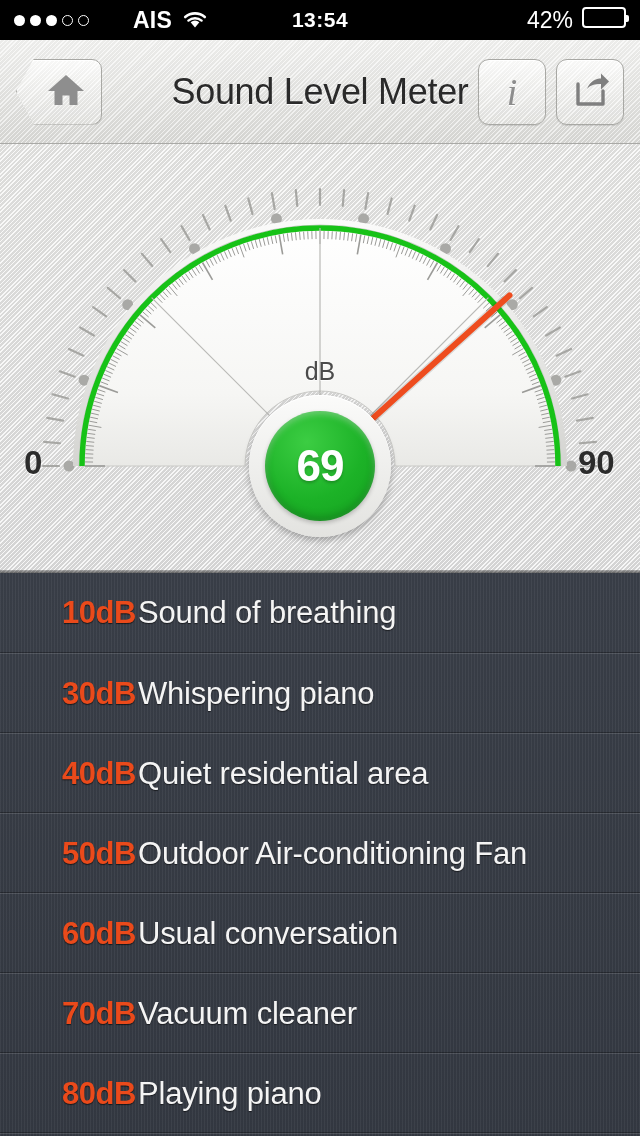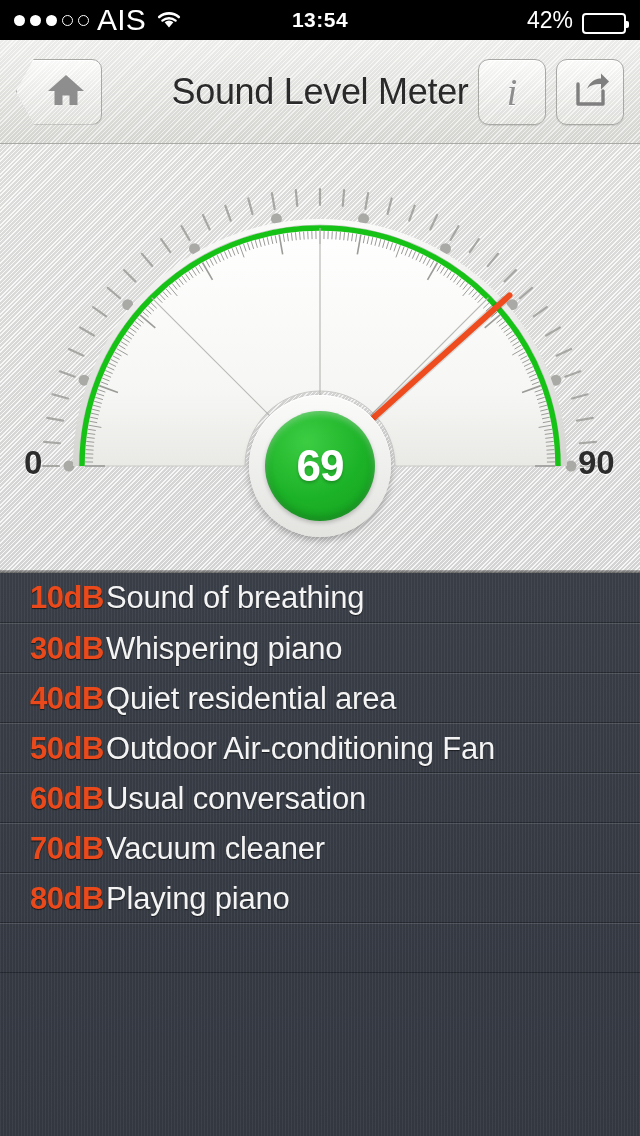--- a/index.html
+++ b/index.html
@@ -19,29 +19,29 @@
     color:#fff;
     display:flex;
     align-items:center;
     padding:0 14px;
   }
   .sb-left{ display:flex; align-items:center; gap:8px; }
   .dots{ display:flex; align-items:center; gap:5px; }
   .dot{ width:11px; height:11px; border-radius:50%; }
   .dot.filled{ background:#fff; }
   .dot.empty{ background:transparent; border:1.6px solid #fff; }
-  .carrier{ font-size:30px; font-weight:400; letter-spacing:.2px; }
+  .carrier{ font-size:23px; font-weight:700; letter-spacing:.2px;margin-left:36px; }
   .wifi{ margin-left:2px; width:26px; height:20px; position:relative; }
   .sb-center{
     position:absolute; left:0; right:0; top:0; bottom:0;
     display:flex; align-items:center; justify-content:center;
     font-size:21px; font-weight:600; letter-spacing:.5px;
     pointer-events:none;
   }
-  .sb-right{ margin-left:auto; display:flex; align-items:flex-end; gap:9px; position:relative; z-index:2;}
+  .sb-right{ margin-left:auto; display:flex; align-items:flex-start; gap:9px; position:relative; z-index:2;}
   .batt-pct{ font-size:23px; font-weight:500; }
   .batt{
     width:44px; height:21px;
     border:2px solid #fff; border-radius:4px;
     position:relative; padding:2px;
   }
   .batt:after{
     content:""; position:absolute; right:-5px; top:6px;
     width:3px; height:7px; background:#fff; border-radius:0 2px 2px 0;
   }
@@ -134,25 +134,26 @@
 
   
   .list{
     height:571px;
     background:
       repeating-linear-gradient(90deg, rgba(255,255,255,.035) 0 1px, rgba(0,0,0,.05) 1px 3px),
       linear-gradient(#3b404a,#353a43);
     overflow:hidden;
   }
   .row{
-    height:50px;
+    height:80px;
     display:flex; align-items:center;
     border-top:1px solid rgba(255,255,255,.13);
     box-shadow:inset 0 -1px 0 rgba(0,0,0,.30);
     position:relative;
+    padding-left:32px;
   }
   .row:first-child{ border-top:none; }
   .row-db{
     width:106px; padding-left:30px;
     font-size:31px; font-weight:700; color:#ea4a1b;
     text-shadow:0 1px 1px rgba(0,0,0,.6);
     letter-spacing:-.5px;
   }
   .row-text{
     font-size:31px; color:#f4f4f4; font-weight:400;
@@ -475,20 +476,21 @@
     </g>
 
     <g id="needle-group">
       <line id="needle-shadow" x1="320" y1="322" x2="503.55677189291634" y2="156.72474022936203" stroke="rgba(0,0,0,.12)" stroke-width="9" stroke-linecap="round"></line>
       <line id="needle-line" x1="320" y1="322" x2="509.50193049673555" y2="151.37169537849115" stroke="#ee4c1e" stroke-width="6" stroke-linecap="round"></line>
     </g>
   </svg>
 
   <div class="scale-label lab-min">0</div>
   <div class="scale-label lab-max">90</div>
+  <div class="db-label">dB</div>
   <div class="hub"></div>
   <div class="hub-inner">
     <span class="hub-value">69</span>
   </div>
 </div>
 
 <div class="list" id="ref-list">
     <div class="row">
       <div class="row-db">10dB</div>
       <div class="row-text">Sound of breathing</div>

